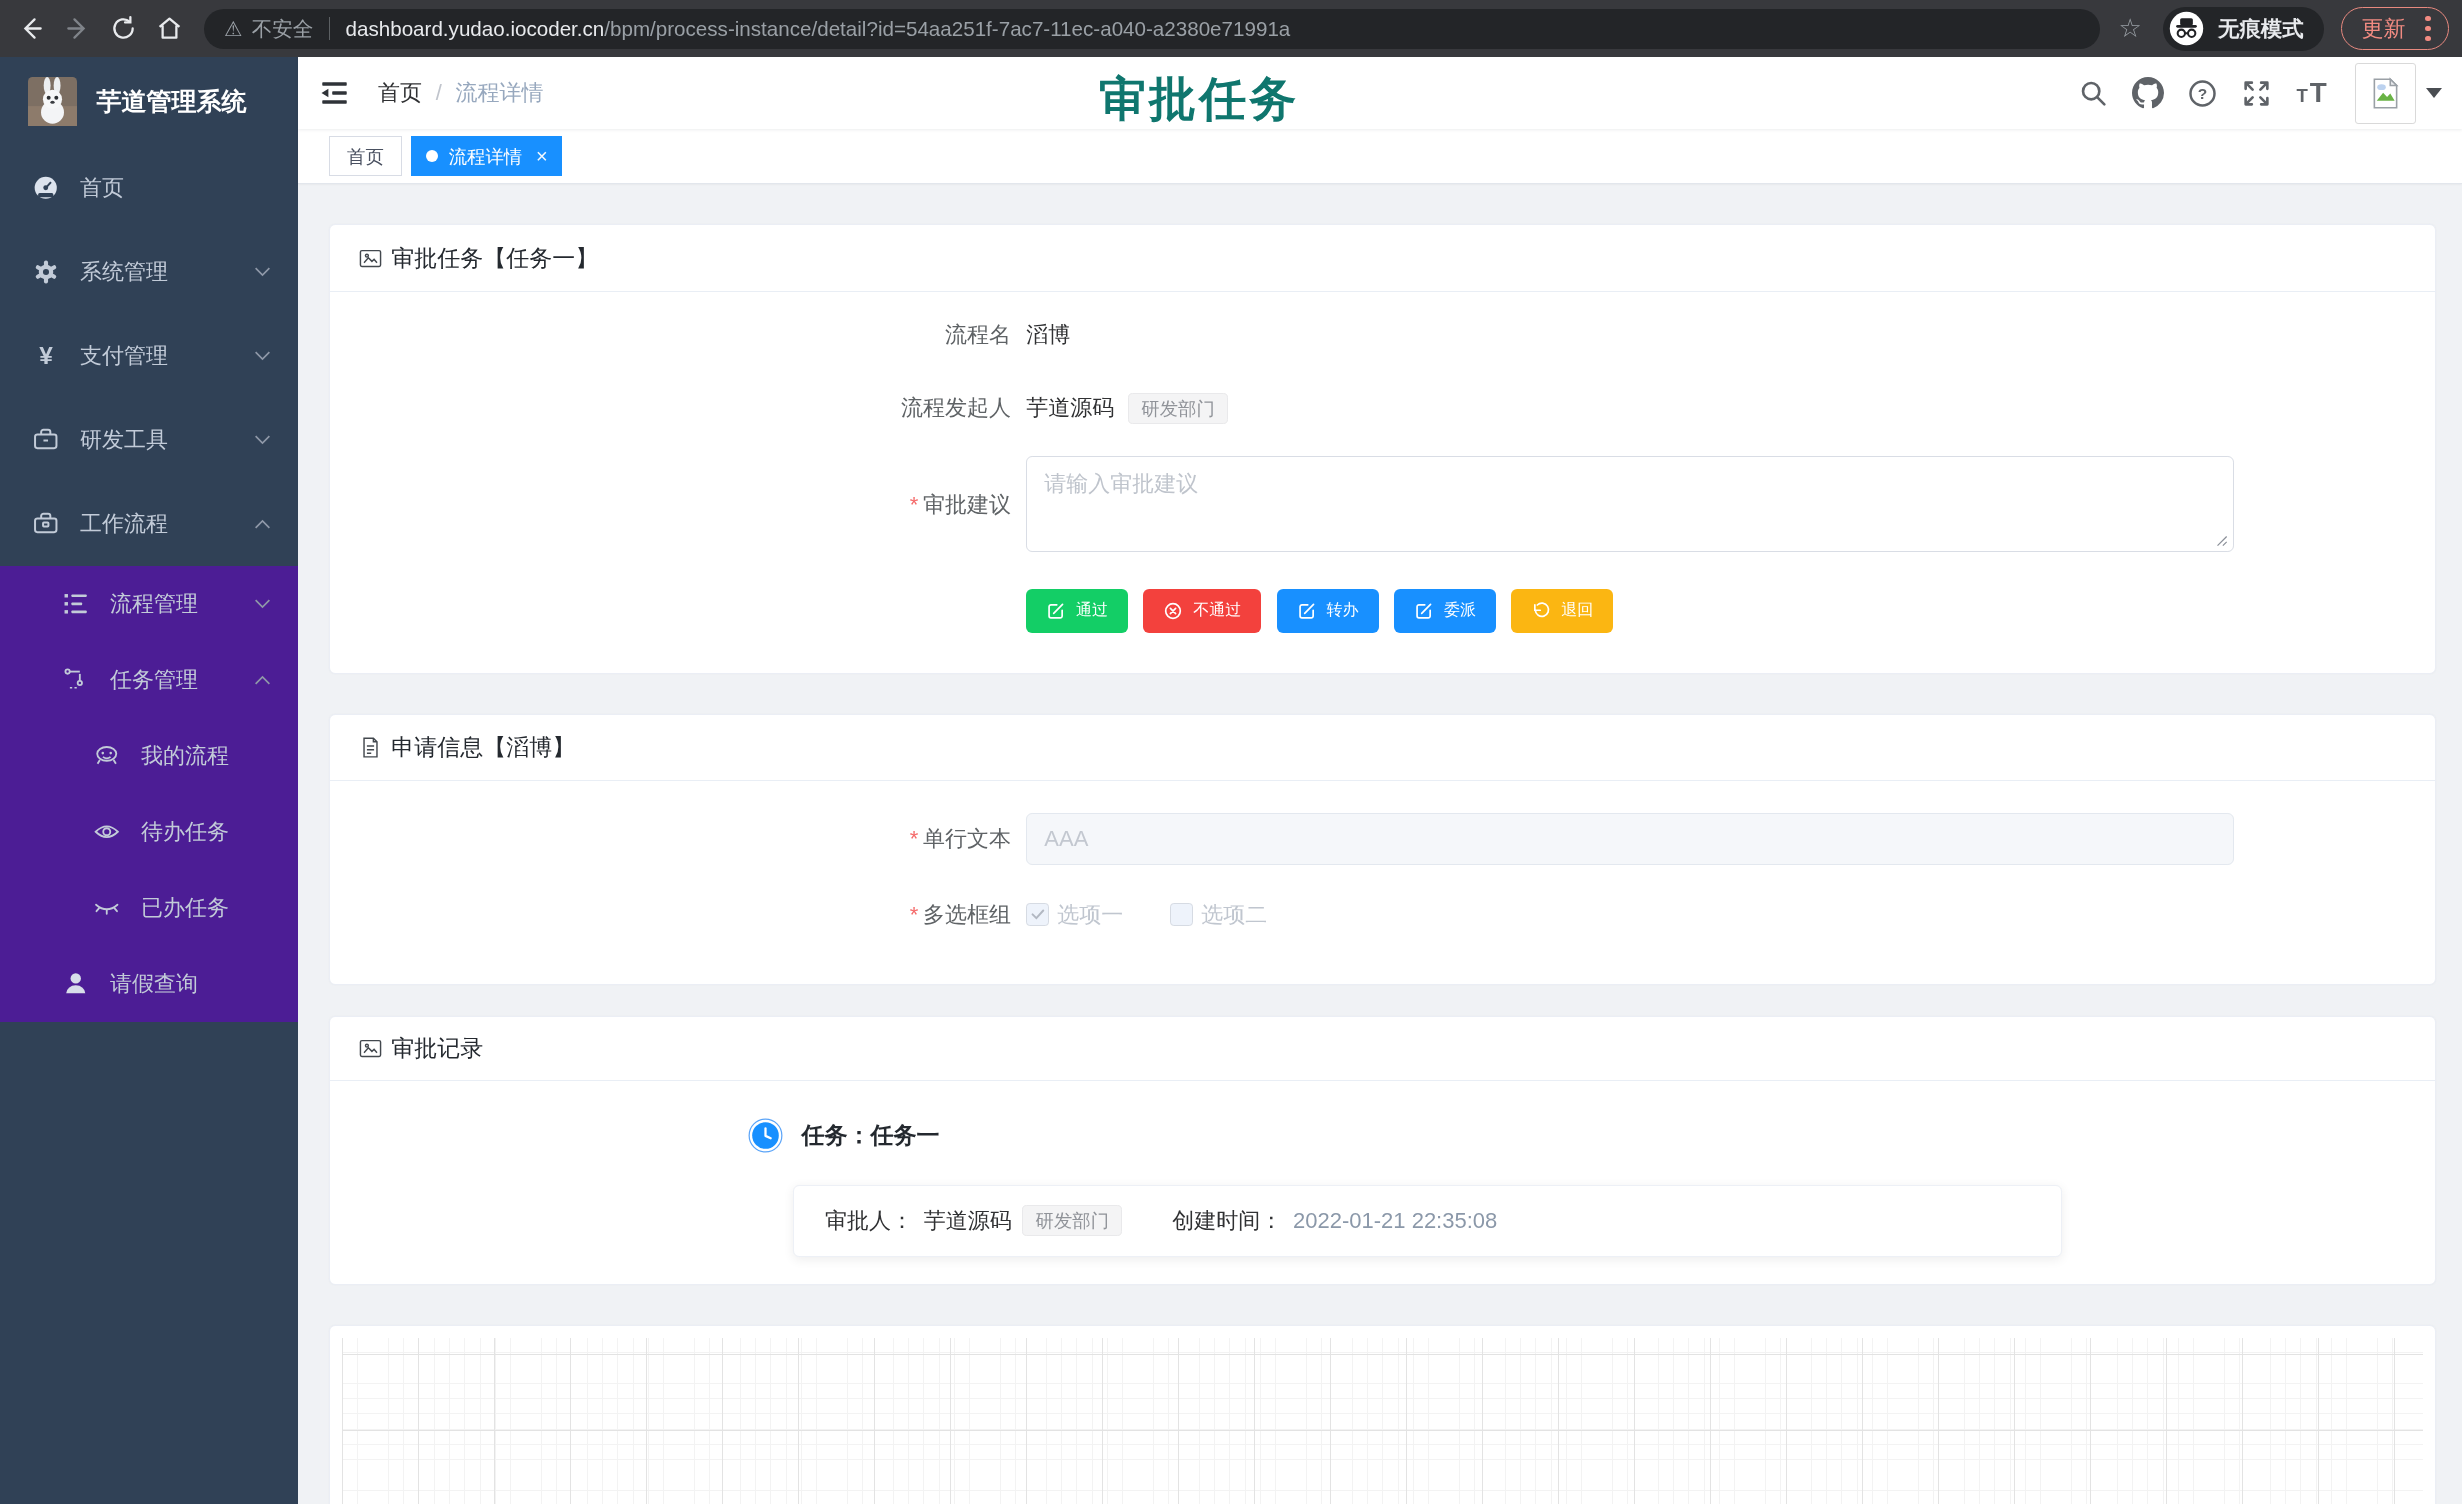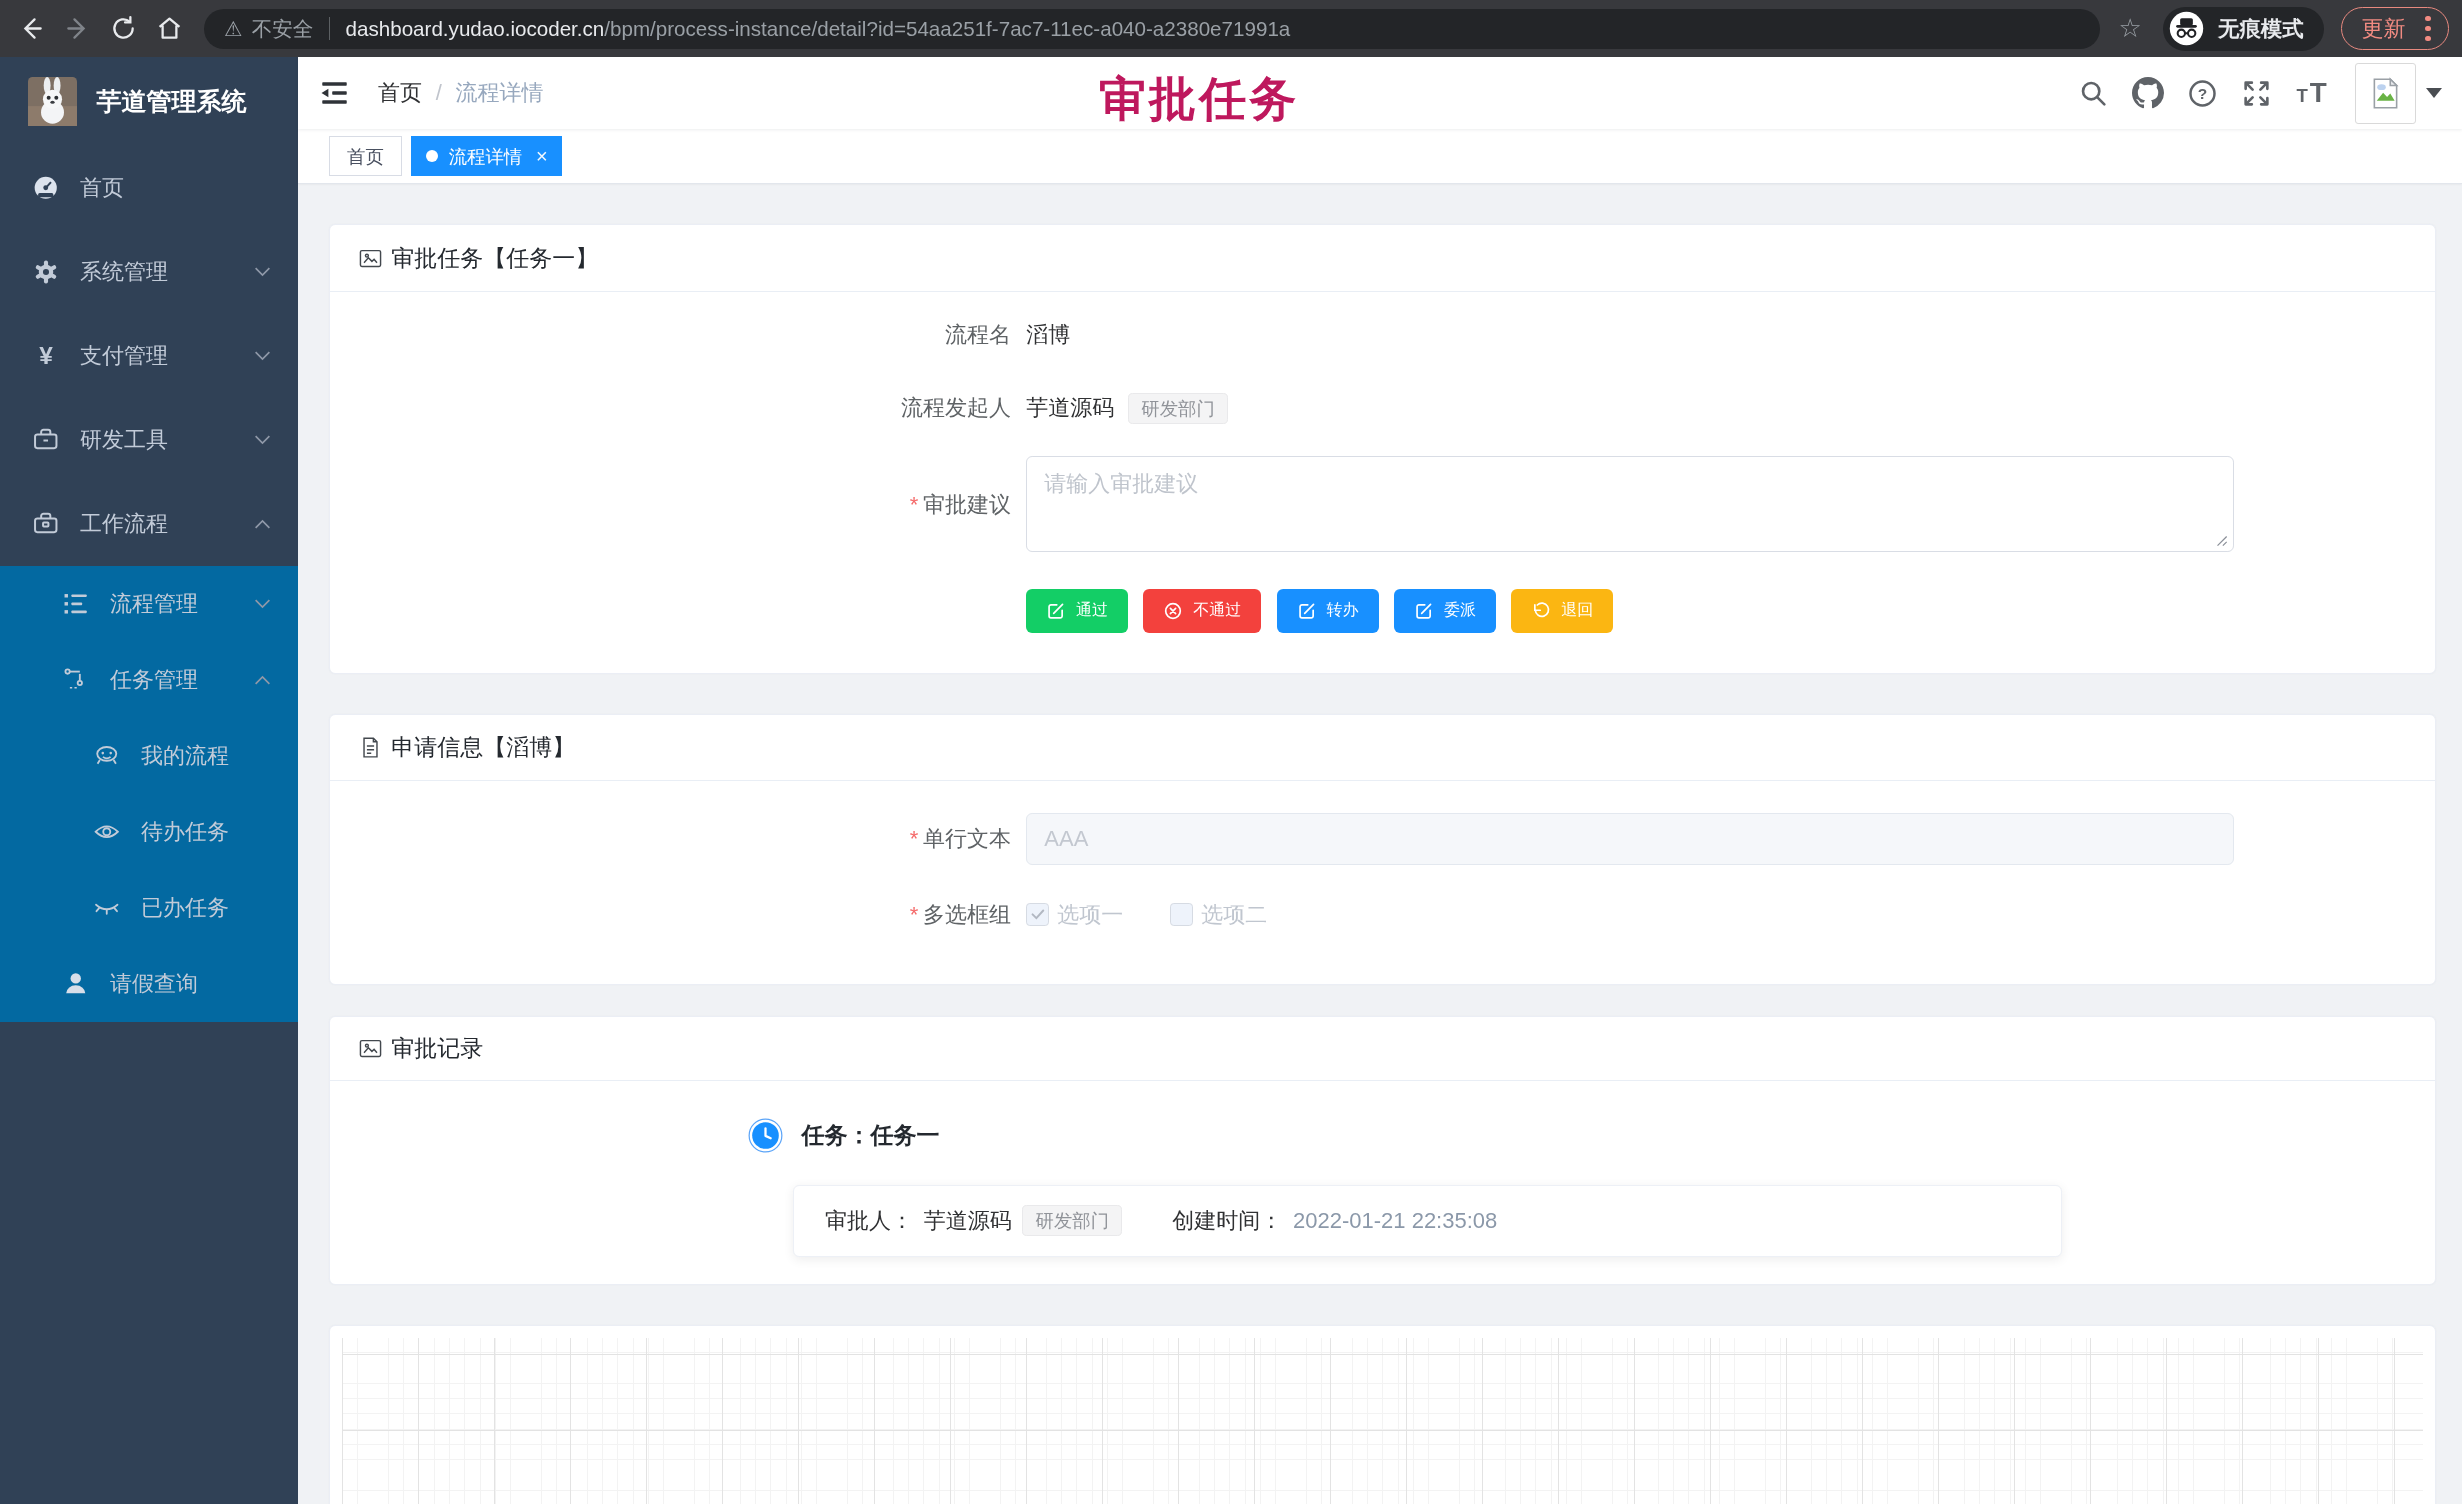--- a/index.html
+++ b/index.html
@@ -29,21 +29,21 @@
   .kebab i{width:5.4px;height:5.4px;border-radius:50%;background:#f28b82;}
 
   
   .app{position:absolute;top:57px;left:0;width:2462px;height:1448px;display:flex;}
   .sidebar{width:298px;flex:none;background:#304156;color:#c2cbd8;display:flex;flex-direction:column;}
   .logo-row{height:89px;display:flex;align-items:center;padding-left:27.5px;gap:20px;flex:none;}
   .app-title{color:#fff;font-size:25px;font-weight:700;}
   .menu-item{height:84px;display:flex;align-items:center;padding-left:31px;padding-right:23px;font-size:22px;position:relative;cursor:pointer;}
   .menu-item .mi-ico{width:29px;margin-right:20px;display:flex;justify-content:center;flex:none;}
   .menu-item .arrow{position:absolute;right:27.5px;top:50%;transform:translateY(-50%);}
-  .submenu{background:#0369a1;}
+  .submenu{background:#4c1d95;}
   .submenu .menu-item{height:76px;padding-left:61px;}
   .submenu .menu-item.lvl3{padding-left:92px;}
 
   
   .main{flex:1;display:flex;flex-direction:column;background:#f0f2f5;min-width:0;}
   .navbar{height:72px;background:#fff;display:flex;align-items:center;position:relative;box-shadow:0 0.8px 3.1px rgba(0,21,41,.08);flex:none;z-index:5;}
   .hamburger{margin-left:21.4px;cursor:pointer;}
   .breadcrumb{margin-left:27.5px;font-size:22px;display:flex;gap:13.8px;align-items:center;}
   .bc-home{color:#303133;font-weight:500;}
   .bc-sep{color:#c0c4cc;}
@@ -356,21 +356,21 @@
             <polygon points="12,11.5 3,17 12,22.5"></polygon>
             <rect x="4" y="26.4" width="32" height="4.6" rx="1"></rect>
           </svg>
       </span>
       <span class="breadcrumb">
         <span class="bc-home">首页</span>
         <span class="bc-sep">/</span>
         <span class="bc-cur">流程详情</span>
       </span>
 
-      <span class="annotation" style="color: #be185d;">审批任务</span>
+      <span class="annotation" style="color: #0f766e;">审批任务</span>
 
       <span class="nav-right">
         <span class="nav-tool">
           <svg width="31" height="31" viewBox="0 0 40 40" fill="none" stroke="#5f6368" stroke-width="3.4" stroke-linecap="round">
               <circle cx="17" cy="17" r="10.5"></circle>
               <path d="M25 25l9 9"></path>
             </svg>
         </span>
         <span class="nav-tool">
           <svg width="32" height="32" viewBox="0 0 16 16" fill="#5f6368">

